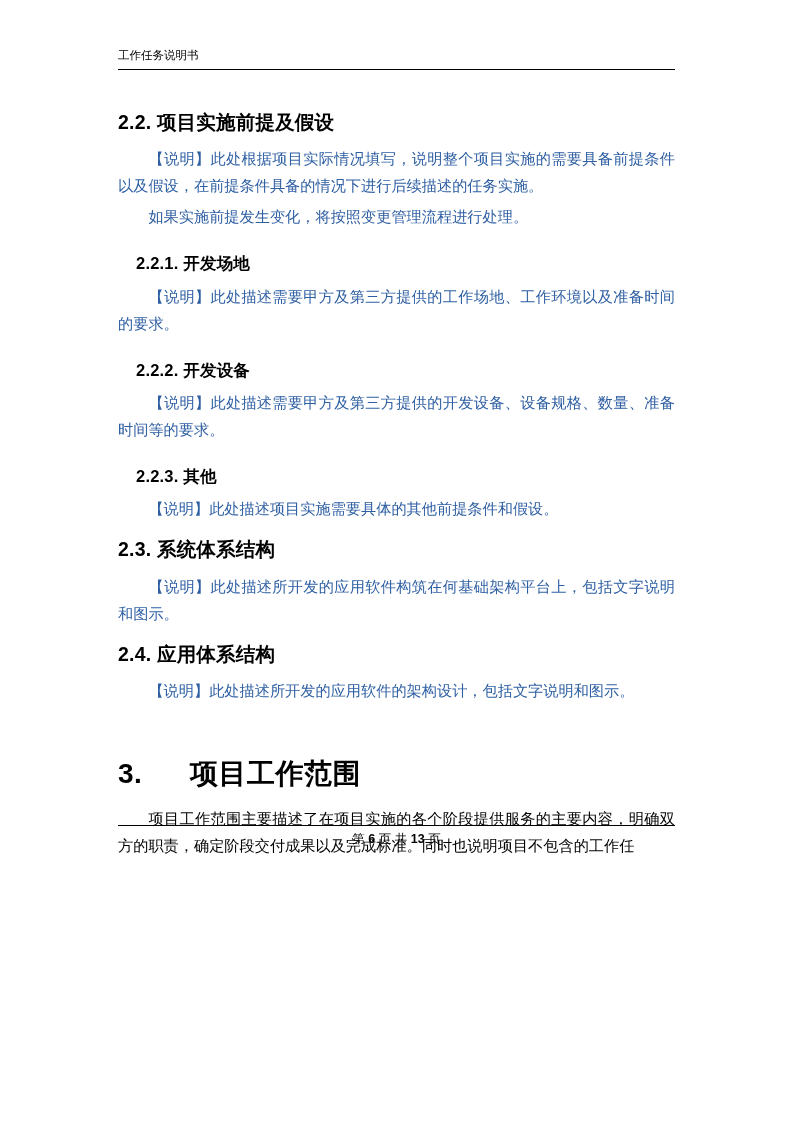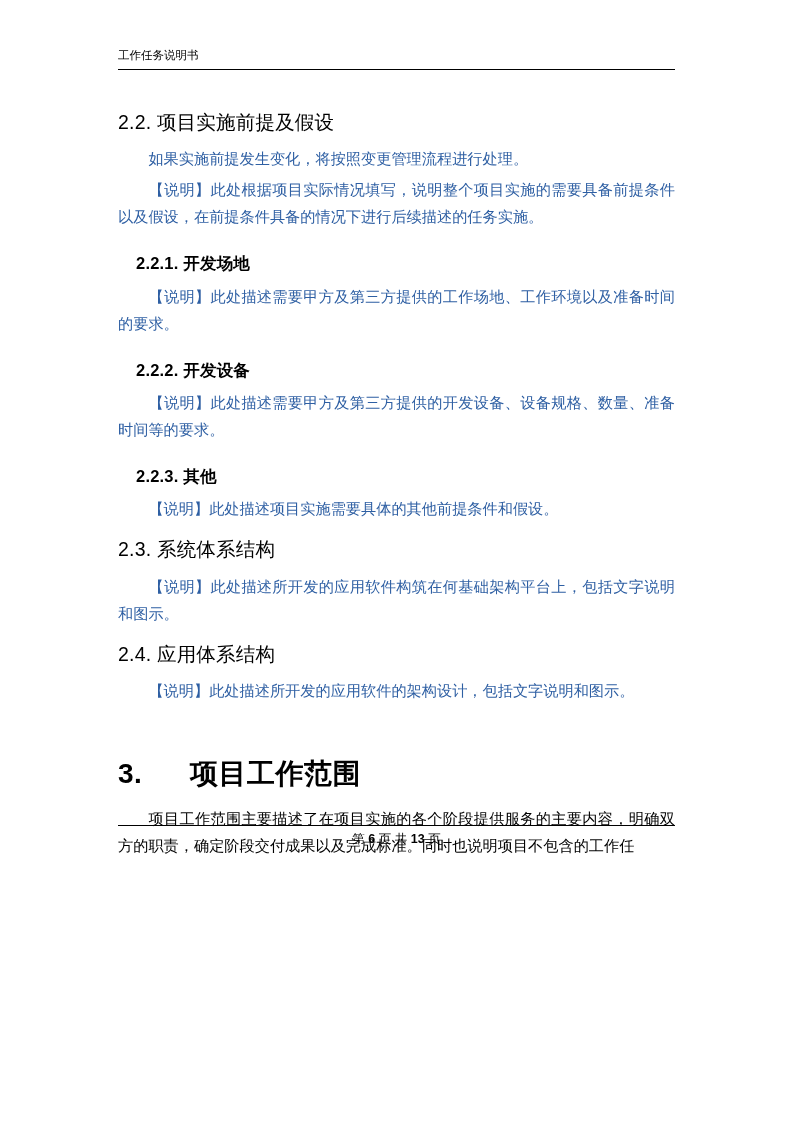--- a/index.html
+++ b/index.html
@@ -40,21 +40,21 @@
   }
   .content {
     position: absolute;
     top: 95px;
     left: 118px;
     width: 557px;
   }
   h2.sec {
     font-family: "Liberation Sans", "DejaVu Sans", sans-serif;
     font-size: 19.5px;
-    font-weight: normal;
+    font-weight: bold;
     margin: 14px 0 10px 0;
     letter-spacing: 0.2px;
     line-height: 1.35;
   }
   h3.subsec {
     font-family: "Liberation Sans", "DejaVu Sans", sans-serif;
     font-size: 16.5px;
     font-weight: bold;
     margin: 22px 0 8px 18px;
     letter-spacing: 0.2px;
@@ -113,22 +113,22 @@
 
 <div class="page">
 
   <div class="header">
     <div class="header-text">工作任务说明书</div>
   </div>
 
   <div class="content">
 
     <h2 class="sec">2.2. 项目实施前提及假设</h2>
+    <p class="note">【说明】此处根据项目实际情况填写，说明整个项目实施的需要具备前提条件以及假设，在前提条件具备的情况下进行后续描述的任务实施。</p>
     <p class="note">如果实施前提发生变化，将按照变更管理流程进行处理。</p>
-    <p class="note">【说明】此处根据项目实际情况填写，说明整个项目实施的需要具备前提条件以及假设，在前提条件具备的情况下进行后续描述的任务实施。</p>
 
     <h3 class="subsec">2.2.1. 开发场地</h3>
     <p class="note">【说明】此处描述需要甲方及第三方提供的工作场地、工作环境以及准备时间的要求。</p>
 
     <h3 class="subsec">2.2.2. 开发设备</h3>
     <p class="note">【说明】此处描述需要甲方及第三方提供的开发设备、设备规格、数量、准备时间等的要求。</p>
 
     <h3 class="subsec">2.2.3. 其他</h3>
     <p class="note">【说明】此处描述项目实施需要具体的其他前提条件和假设。</p>
 

